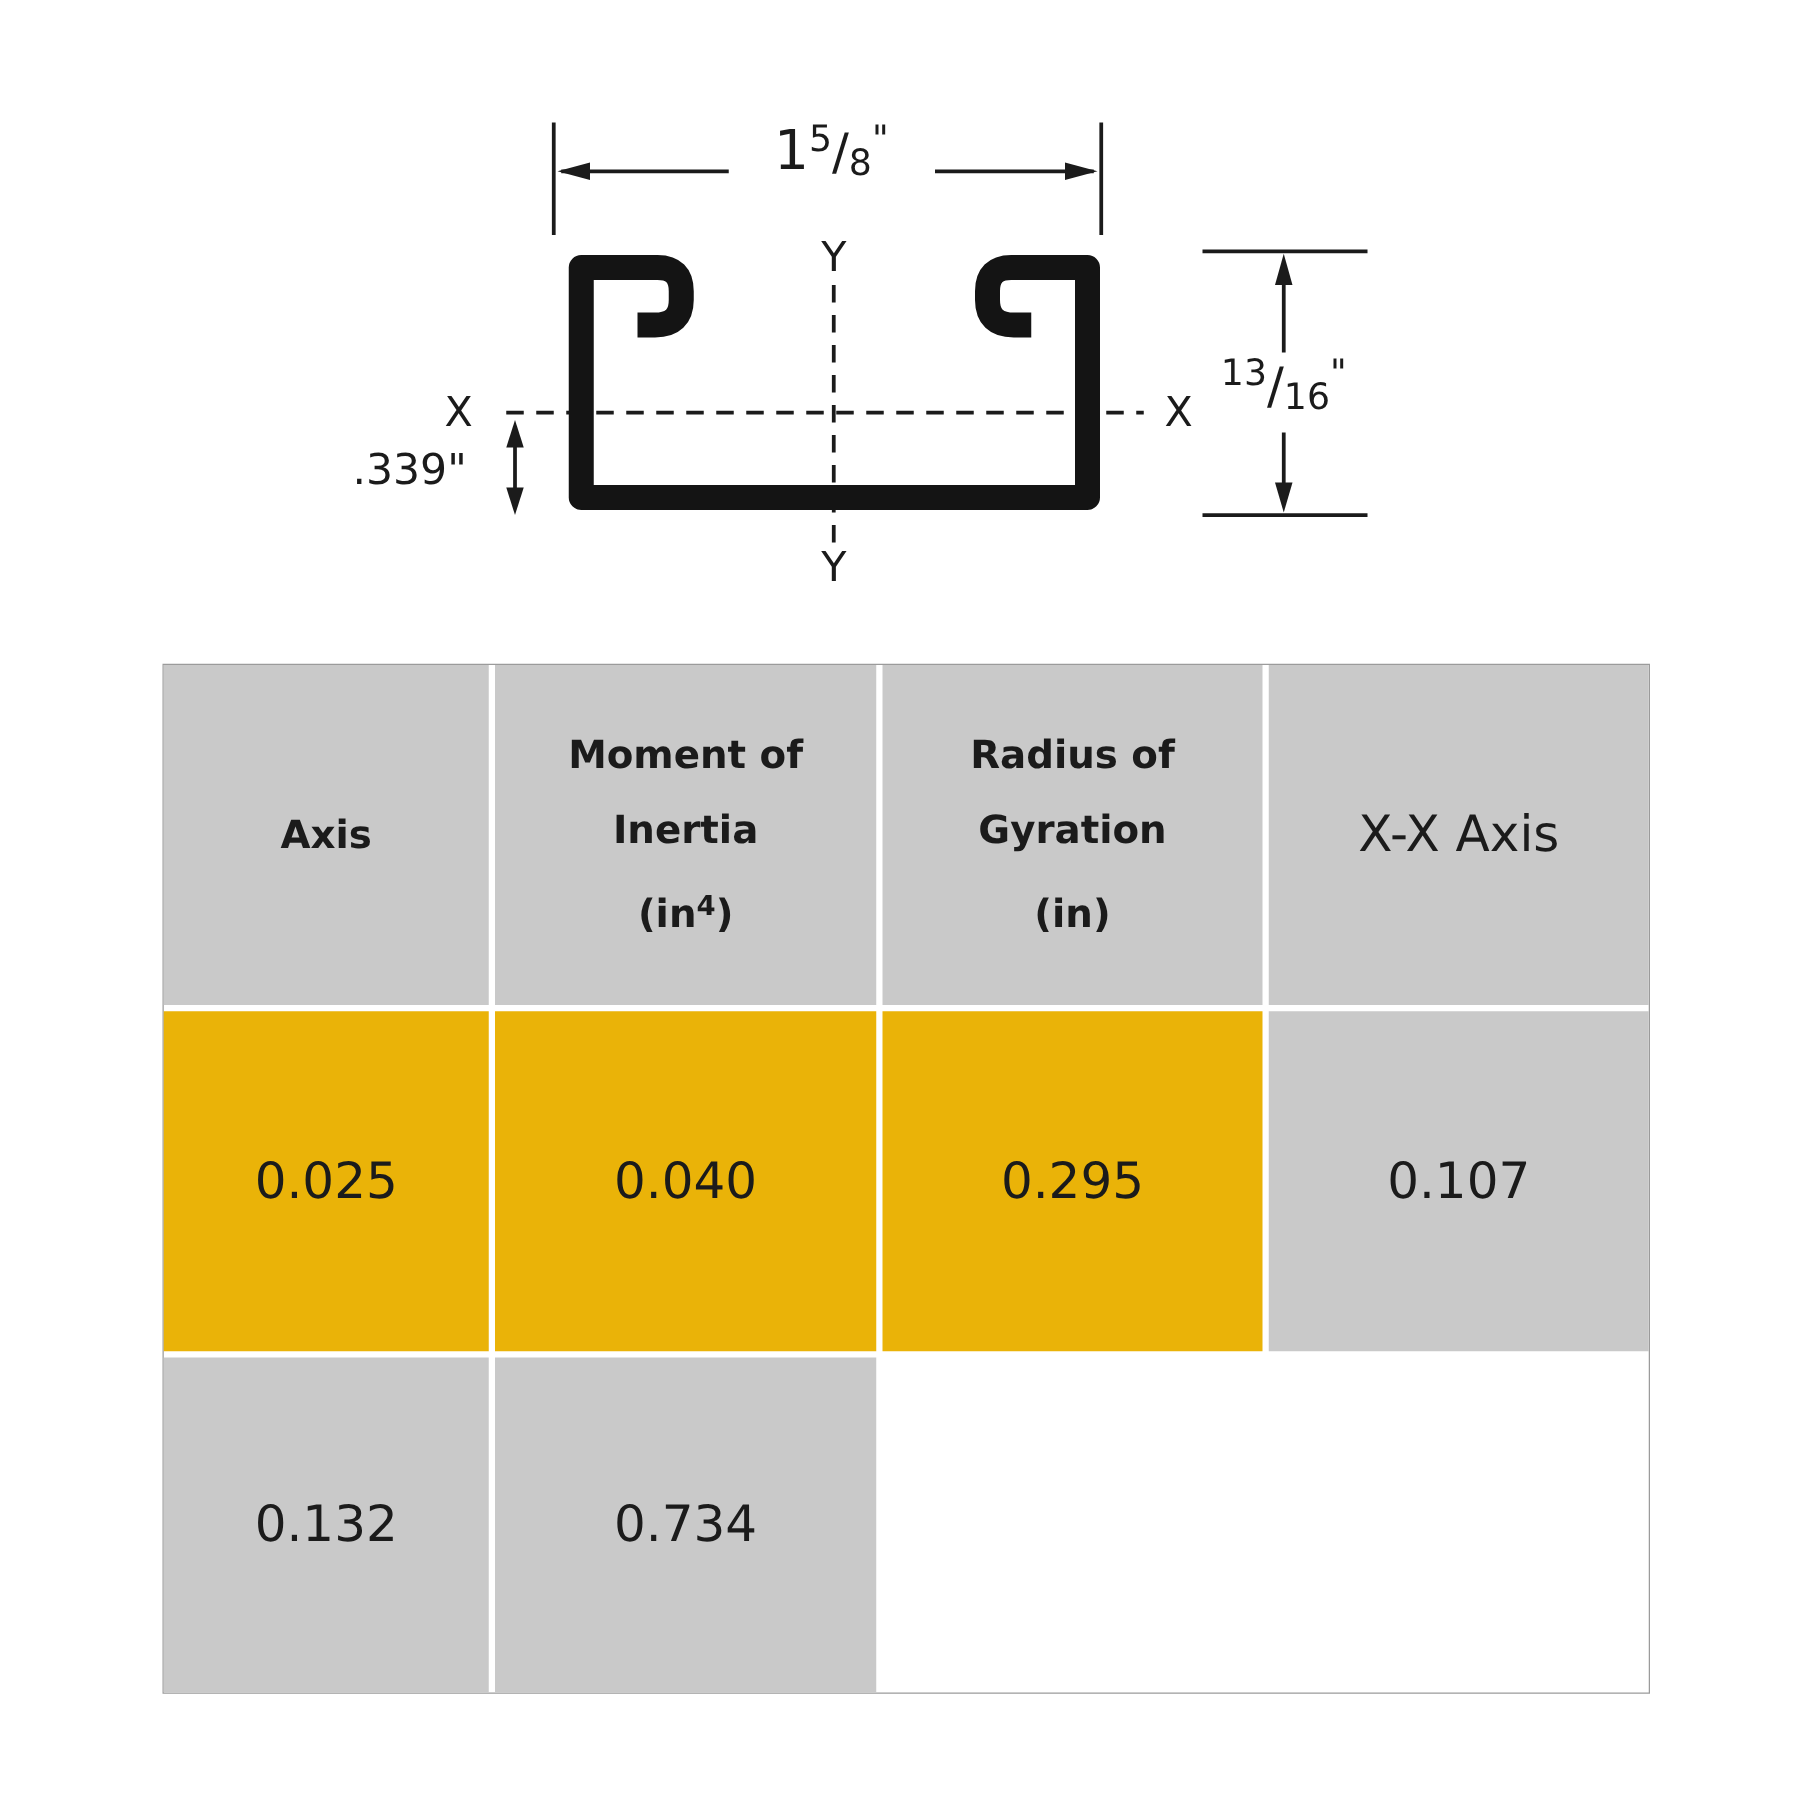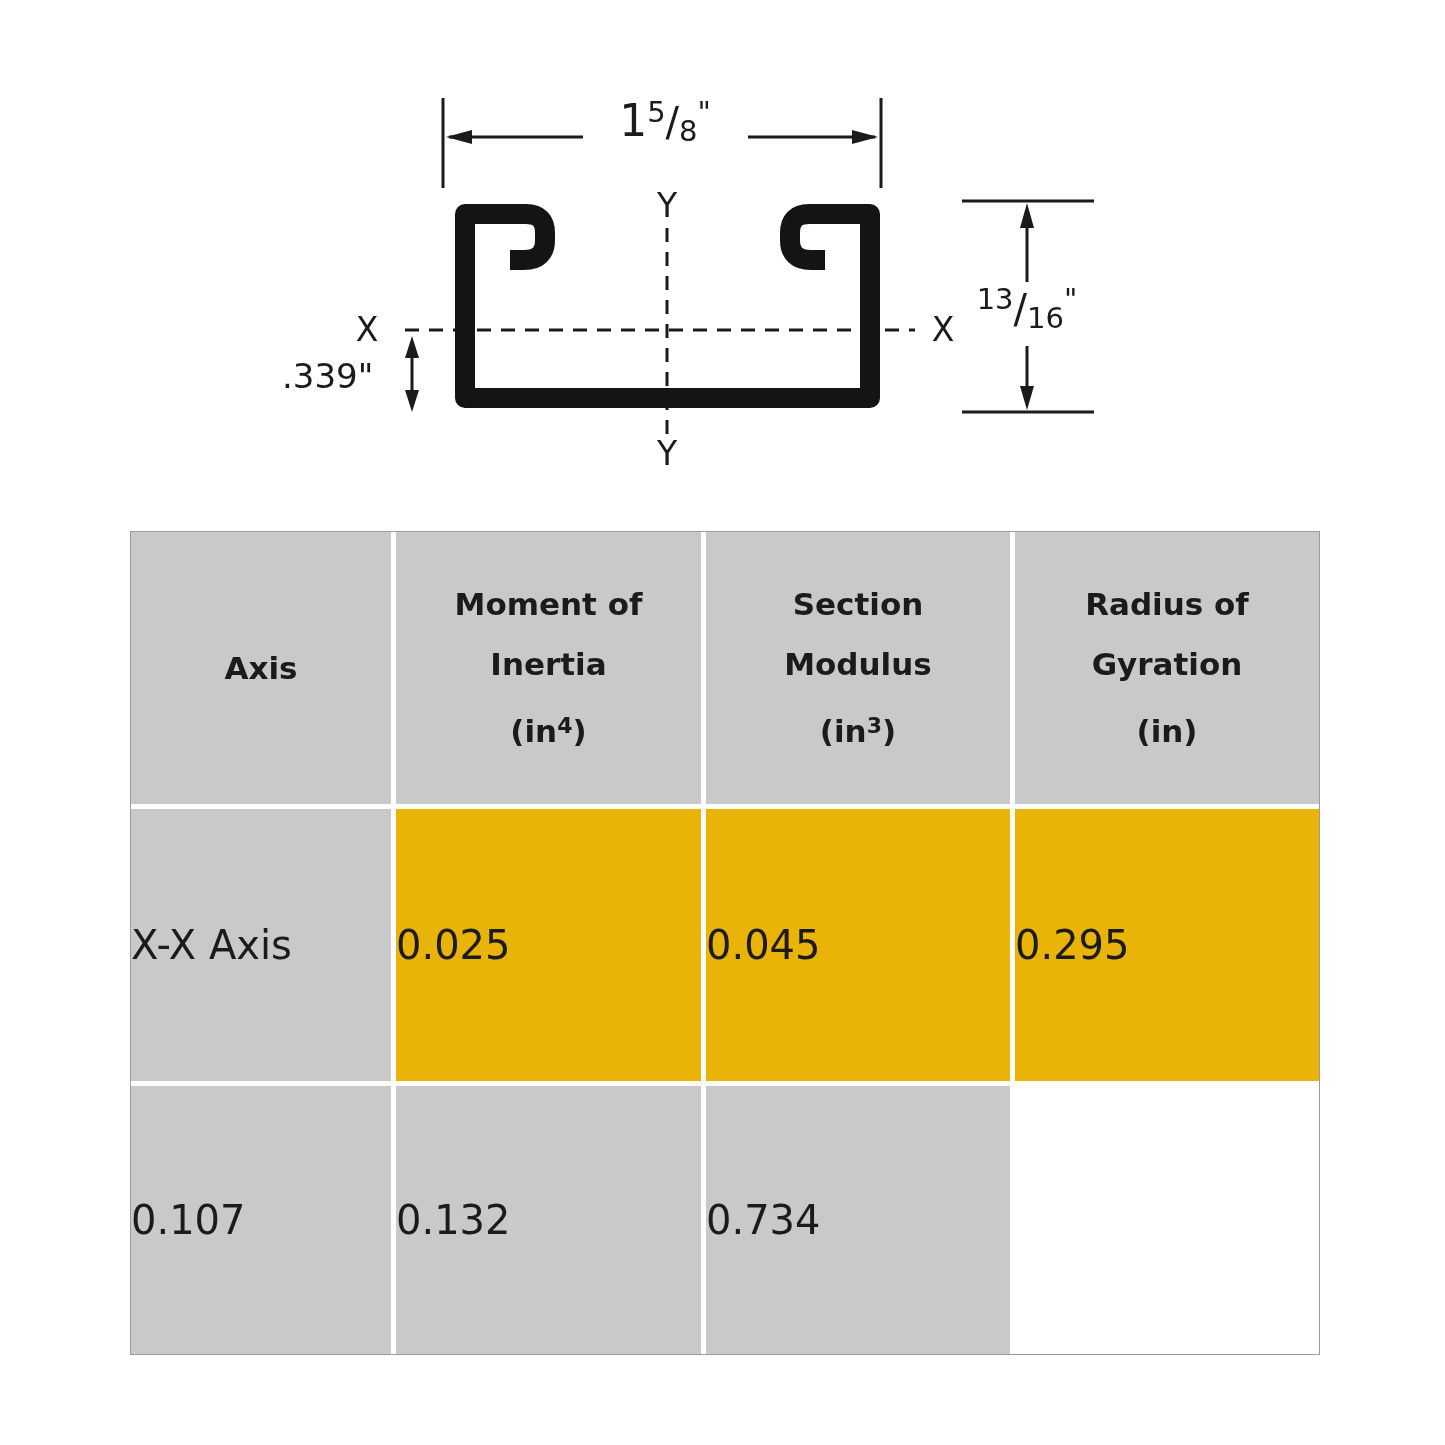--- a/index.html
+++ b/index.html
@@ -40,21 +40,21 @@
     position: absolute; left: 130px; top: 531px;
     width: 1190px; height: 824px;
     display: grid;
     grid-template-columns: 260px 305px 304px 1fr;
     grid-template-rows: 272px 272px 1fr;
     gap: 5px;
     background: #ffffff;
     border: 1px solid #9b9b9b;
     box-sizing: border-box;
   }
-  .cell { display: flex; flex-direction: column; justify-content: center; }
+  .cell { display: flex; flex-direction: column; align-items: center; justify-content: center; }
   .gray  { background: #c9c9c9; }
   .white { background: #eab308; }
   .head .hline { font-weight: bold; font-size: 31px; line-height: 60px; text-align: center; }
   .head sup { font-size: 22px; position: relative; top: 2px; font-weight: bold; }
   .data { font-size: 40px; }
 </style>
 </head>
 <body>
 
 <div class="canvas">
@@ -104,33 +104,28 @@
 
     <div class="cell gray head">
       <div class="hline">Axis</div>
     </div>
     <div class="cell gray head">
       <div class="hline">Moment of</div>
       <div class="hline">Inertia</div>
       <div class="hline"><span>(in</span><sup>4</sup><span>)</span></div>
     </div>
     <div class="cell gray head">
-      <div class="hline">Section</div>
-      <div class="hline">Modulus</div>
-      <div class="hline"><span>(in</span><sup>3</sup><span>)</span></div>
-    </div>
-    <div class="cell gray head">
       <div class="hline">Radius of</div>
       <div class="hline">Gyration</div>
       <div class="hline"><span>(in)</span><sup></sup><span></span></div>
     </div>
 
     <div class="cell gray data">X-X Axis</div>
     <div class="cell white data">0.025</div>
-    <div class="cell white data">0.045</div>
+    <div class="cell white data">0.040</div>
     <div class="cell white data">0.295</div>
 
     <div class="cell gray data">0.107</div>
     <div class="cell gray data">0.132</div>
     <div class="cell gray data">0.734</div>
 
   </div>
 </div>
 
 </body></html>

